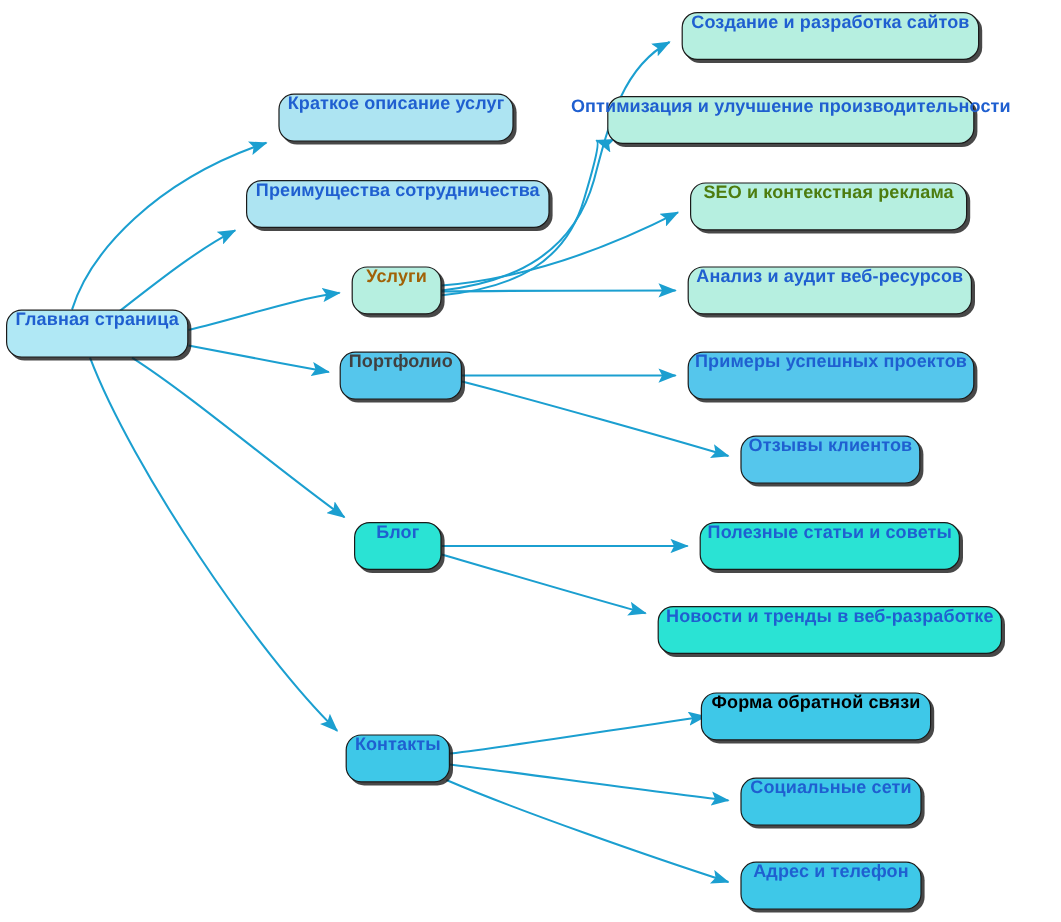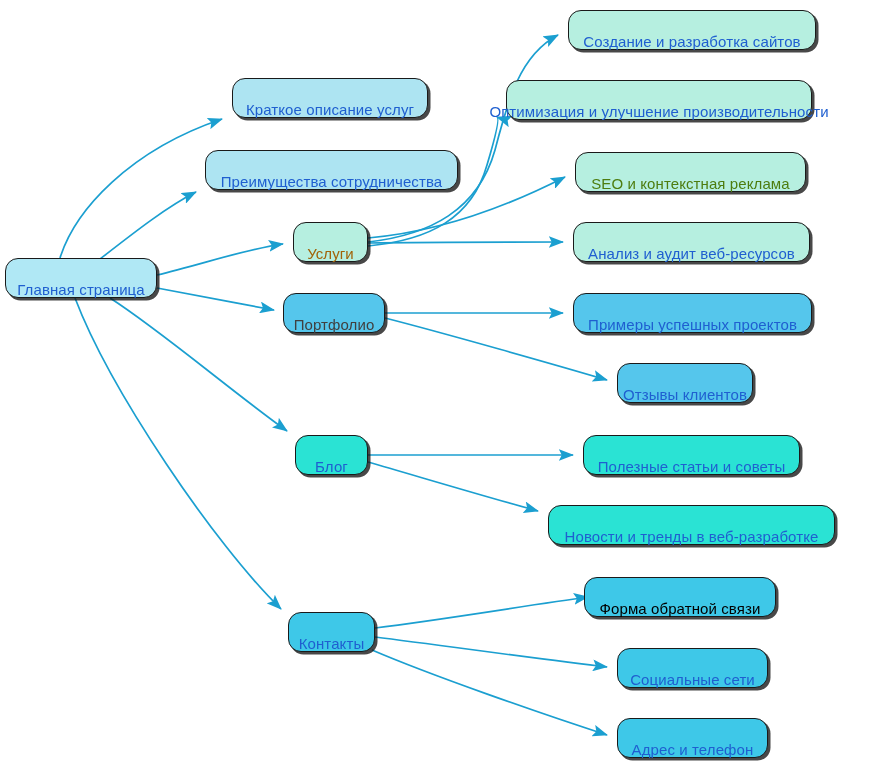--- a/index.html
+++ b/index.html
@@ -20,30 +20,31 @@
     left: 0;
     top: 0;
     width: 884px;
     height: 768px;
     pointer-events: none;
   }
   .node {
     position: absolute;
     box-sizing: border-box;
     display: flex;
-    align-items: flex-end;
+    align-items: flex-start;
     justify-content: center;
     border: 1.6px solid #1a1a1a;
     border-radius: 13px;
     color: #1f5fd0;
     font-size: 15px;
     line-height: 1;
     white-space: nowrap;
     box-shadow: 2.5px 2.5px 0 rgba(20,20,20,0.78);
     letter-spacing: 0.1px;
+    font-weight: bold;
   }
   .node-label {
     display: block;
     padding: 0 6px;
   }
   .lvl-root  { background: #b0e8f5; }
   .lvl-blue  { background: #ade4f2; }
   .lvl-mint  { background: #b6efe0; }
   .lvl-sky   { background: #55c6ec; }
   .lvl-turq  { background: #2ae3d4; }
@@ -111,21 +112,21 @@
       </div>
       <div class="node lvl-mint" style="left: 575px; top: 152px; width: 231px; height: 40px; border-color: rgb(26, 26, 26); color: #4d7c0f;">
         <span class="node-label">SEO и контекстная реклама</span>
       </div>
       <div class="node lvl-mint" style="left: 573px; top: 222px; width: 237px; height: 40px; border-color: rgb(26, 26, 26); color: rgb(31, 95, 208);">
         <span class="node-label">Анализ и аудит веб-ресурсов</span>
       </div>
       <div class="node lvl-sky" style="left: 573px; top: 293px; width: 239px; height: 40px; border-color: rgb(26, 26, 26); color: rgb(31, 95, 208);">
         <span class="node-label">Примеры успешных проектов</span>
       </div>
-      <div class="node lvl-sky" style="left: 617px; top: 363px; width: 136px; height: 40px; border-color: rgb(26, 26, 26); color: rgb(31, 95, 208);">
+      <div class="node lvl-sky" style="left: 617px; top: 363px; width: 150px; height: 40px; border-color: rgb(26, 26, 26); color: rgb(31, 95, 208);">
         <span class="node-label">Отзывы клиентов</span>
       </div>
       <div class="node lvl-turq" style="left: 583px; top: 435px; width: 217px; height: 40px; border-color: rgb(26, 26, 26); color: rgb(31, 95, 208);">
         <span class="node-label">Полезные статьи и советы</span>
       </div>
       <div class="node lvl-turq" style="left: 548px; top: 505px; width: 287px; height: 40px; border-color: rgb(26, 26, 26); color: rgb(31, 95, 208);">
         <span class="node-label">Новости и тренды в веб-разработке</span>
       </div>
       <div class="node lvl-cyan" style="left: 584px; top: 577px; width: 192px; height: 40px; border-color: rgb(26, 26, 26); color: #000000;">
         <span class="node-label">Форма обратной связи</span>

